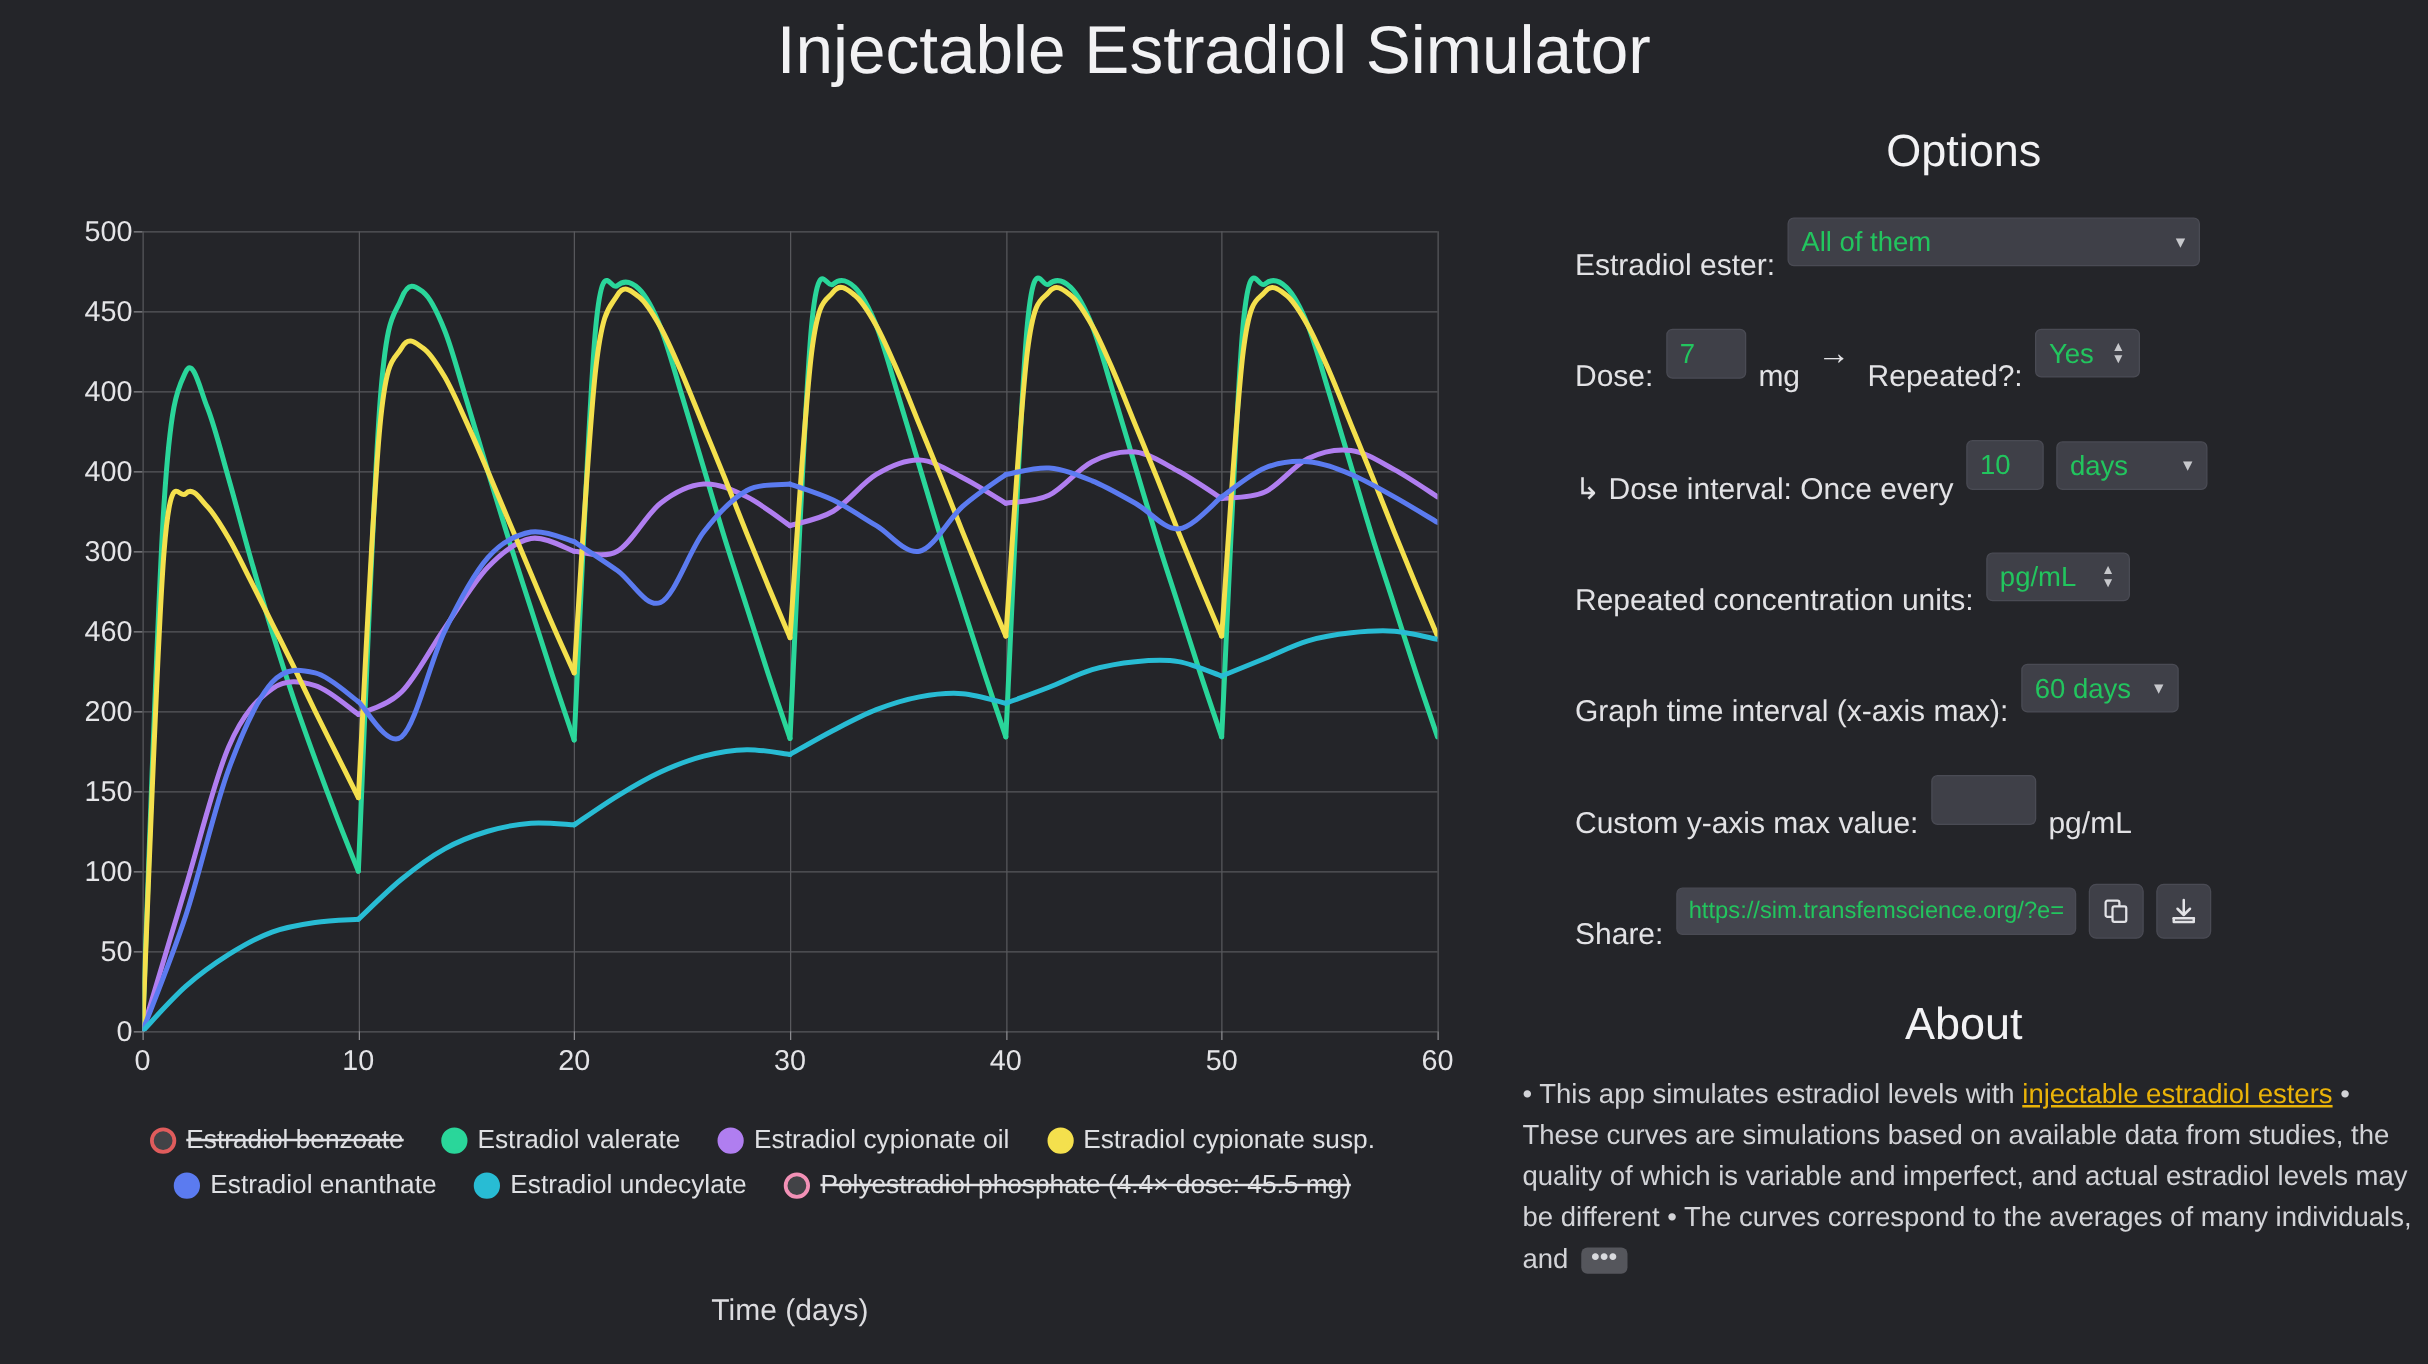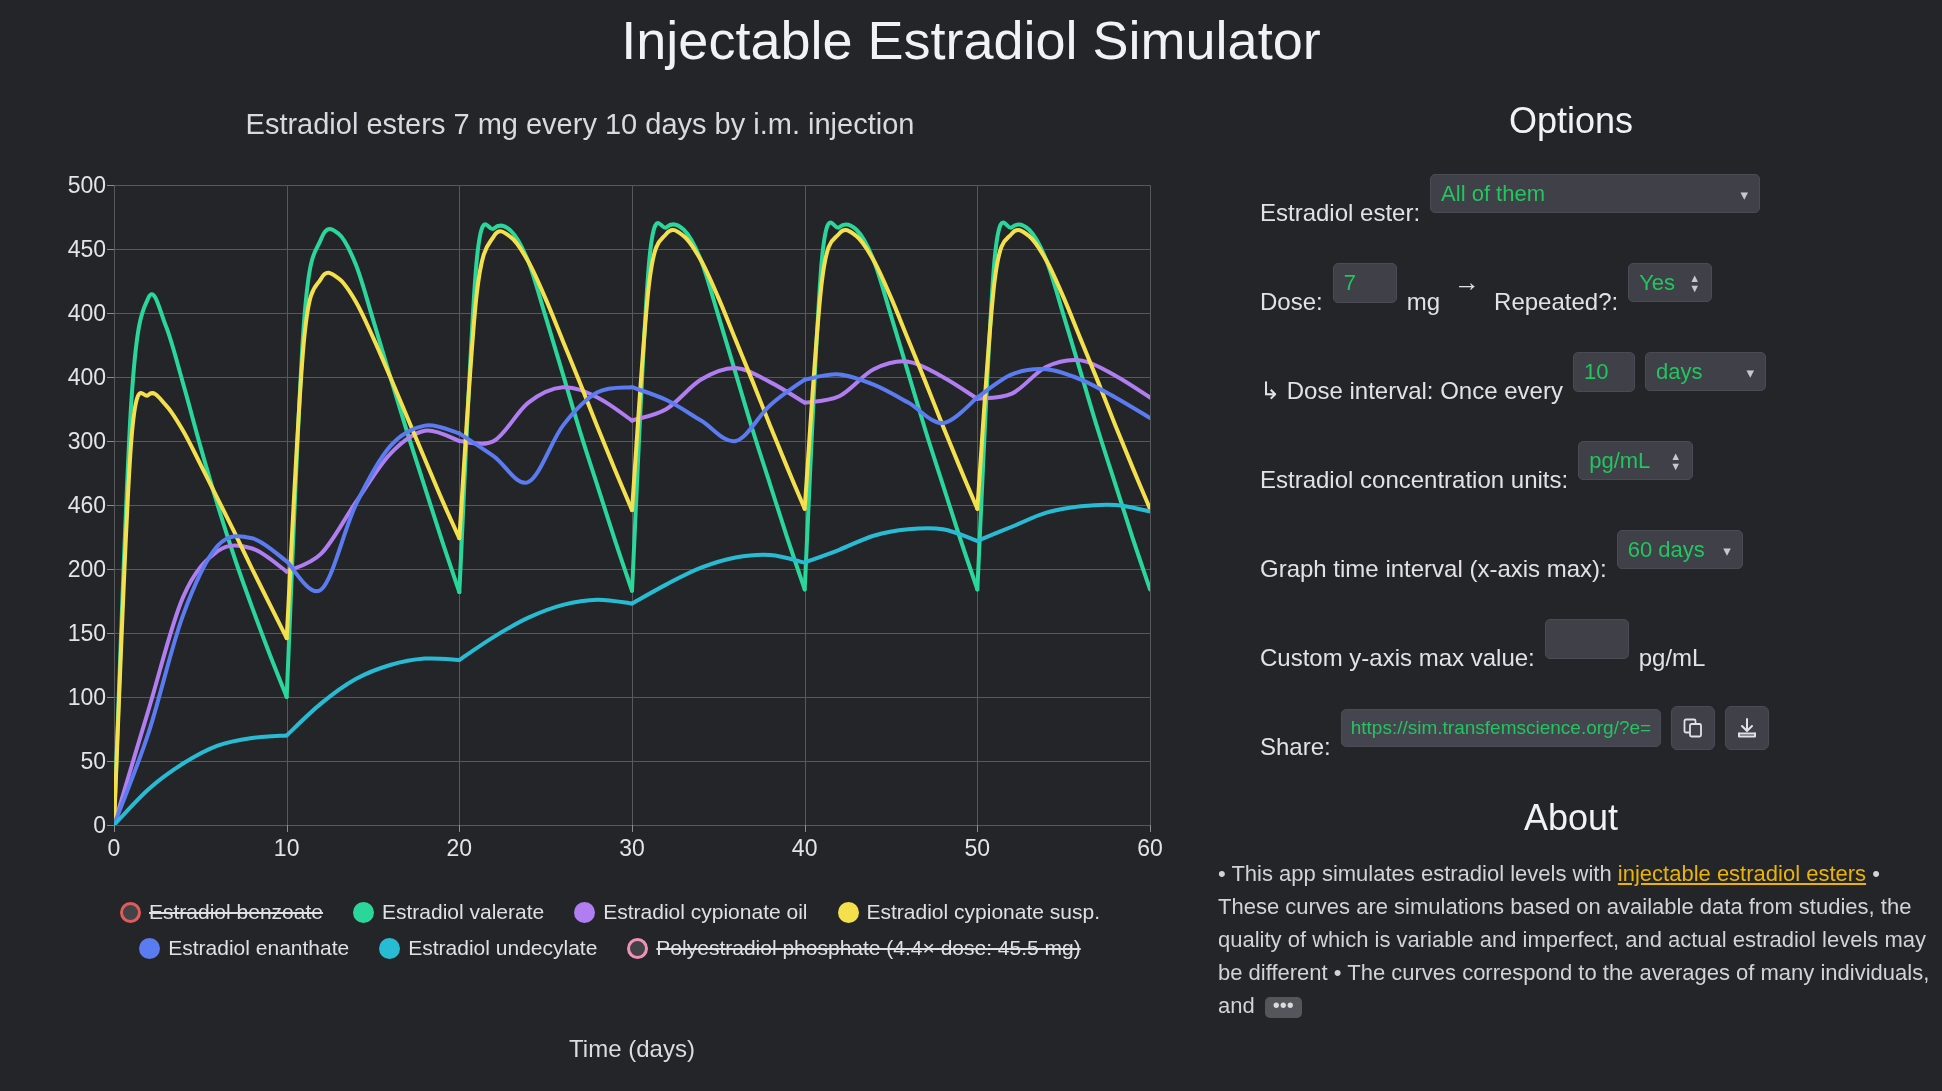--- a/index.html
+++ b/index.html
@@ -157,21 +157,20 @@
 </style>
 </head>
 <body>
 
 <div id="app">
 
   <div id="page-title">Injectable Estradiol Simulator</div>
 
   <div id="chart-panel">
 
-    <div id="chart-title">Estradiol esters 7 mg every 10 days by i.m. injection</div>
 
     <div id="x-axis-title">Time (days)</div>
 
     <div id="plot-area">
       <div id="grid-layer">
           <div class="ytick-line" style="top: 100%;"></div>
           <div class="ytick-mark" style="top: 100%;"></div>
           <div class="ytick" style="top: 100%;">0</div>
           <div class="ytick-line" style="top: 90%;"></div>
           <div class="ytick-mark" style="top: 90%;"></div>
@@ -325,21 +324,21 @@
     <div class="opt-row">
       <span class="opt-label">↳ Dose interval: Once every</span>
       <input class="ctl" id="interval-input" value="10" style="">
       <span class="sel-wrap">
         <select class="ctl" id="interval-unit-select"><option value="days">days</option><option value="weeks">weeks</option><option value="months">months</option></select>
         <span class="chev">▾</span>
       </span>
     </div>
 
     <div class="opt-row">
-      <span class="opt-label">Estradiol concentration units:</span>
+      <span class="opt-label">Repeated concentration units:</span>
       <span class="sel-wrap">
         <select class="ctl" id="units-select"><option value="pg/mL">pg/mL</option><option value="pmol/L">pmol/L</option></select>
         <span class="spin">
             <span>▲</span>
             <span>▼</span>
           </span>
       </span>
     </div>
 
     <div class="opt-row">

